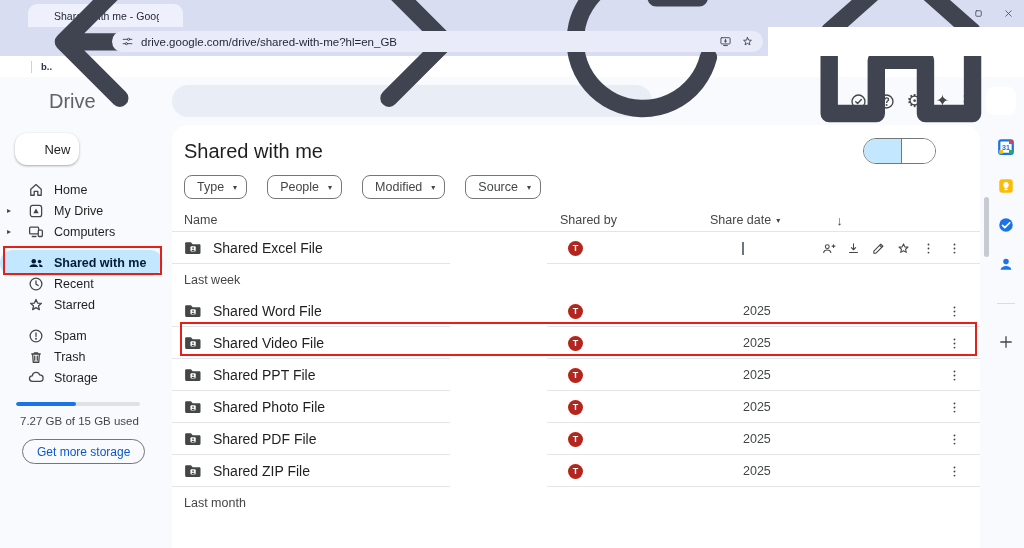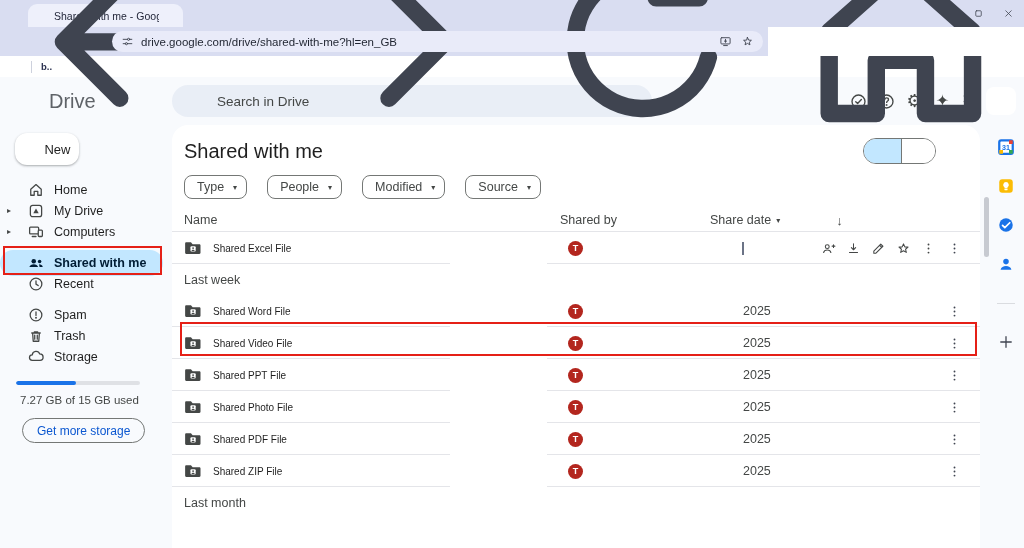--- a/index.html
+++ b/index.html
@@ -90,21 +90,21 @@
   .col-menu{width:20px;display:flex;justify-content:center}
   .sort-caret{font-size:8px;margin-left:5px}
   .sort-arrow{font-size:13px;margin-left:56px;color:#444746}
   .head-menu,.row-menu{width:15px;height:15px;cursor:pointer}
   .section-label{height:31px;display:flex;align-items:center;padding-left:12px;font-size:12.5px;color:#444746}
   .file-row{height:32px;display:flex;align-items:center;padding:0 16px 0 12px;position:relative;cursor:pointer}
   .file-row::before,.file-row::after{content:"";position:absolute;bottom:0;height:1px;background:var(--border)}
   .file-row::before{left:0;width:278px}
   .file-row::after{left:375px;right:0}
   .row-folder{width:18px;height:15px;margin-right:11px;flex:none}
-  .row-name{font-size:10px;color:#1f1f1f;white-space:nowrap}
+  .row-name{font-size:14px;color:#1f1f1f;white-space:nowrap}
   .avatar{width:15px;height:15px;border-radius:50%;background:var(--avatar);color:#fff;font-size:9px;
     font-weight:bold;display:flex;align-items:center;justify-content:center;margin-left:8px}
   .row-date{font-size:12.5px;color:#444746;margin-left:33px}
   .clip-bar{display:none;width:2px;height:13px;background:#6b7386;margin-left:32px}
   .file-row.hovered .clip-bar{display:block}
   .row-actions{display:none;position:absolute;right:44px;top:0;height:100%;align-items:center;gap:10px}
   .file-row.hovered .row-actions{display:flex}
   .row-actions .icon{width:15px;height:15px;color:#444746;cursor:pointer}
   
   .rail{width:44px;flex:none;position:relative;display:flex;flex-direction:column;align-items:center;padding-top:13px}
@@ -204,21 +204,20 @@
 </div>
 
 <div class="app">
   <div class="app-header">
     <div class="logo-wrap">
       <span class="icon logo-ic"></span>
       <span class="logo-text">Drive</span>
     </div>
     <div class="searchbar">
       <span class="icon"></span>
-      <span class="search-ph">Search in Drive</span>
       <span class="icon" style="width:17px;height:17px"></span>
     </div>
     <div class="hdr-icons">
         <span class="icon">
           <svg viewBox="0 0 24 24" fill="none" stroke="currentColor" stroke-width="1.7" stroke-linecap="round" stroke-linejoin="round">
             <circle cx="12" cy="12" r="8.2"></circle>
             <path d="M8.5 12.2l2.4 2.4 4.7-5.2"></path>
           </svg>
         </span>
         <span class="icon">
@@ -308,20 +307,29 @@
   </div>
             <div class="side-item">
     <span class="si-caret"></span>
     <span class="si-icon icon">
                 <svg viewBox="0 0 24 24" fill="none" stroke="currentColor" stroke-width="1.7" stroke-linecap="round" stroke-linejoin="round">
                   <circle cx="12" cy="12" r="7.8"></circle>
                   <path d="M12 7.8v4.4l2.9 1.9"></path>
                 </svg>
               </span>
     <span class="si-label">Recent</span>
+  </div>
+            <div class="side-item">
+    <span class="si-caret"></span>
+    <span class="si-icon icon">
+                <svg viewBox="0 0 24 24" fill="none" stroke="currentColor" stroke-width="1.7" stroke-linecap="round" stroke-linejoin="round">
+                  <path d="M12 4.6l2.1 4.8 5.1.4-3.9 3.4 1.2 5L12 15.5l-4.5 2.7 1.2-5-3.9-3.4 5.1-.4z"></path>
+                </svg>
+              </span>
+    <span class="si-label">Starred</span>
   </div>
           </div>
           <div class="side-group">
             <div class="side-item">
     <span class="si-caret"></span>
     <span class="si-icon icon">
                 <svg viewBox="0 0 24 24" fill="none" stroke="currentColor" stroke-width="1.7" stroke-linecap="round" stroke-linejoin="round">
                   <circle cx="12" cy="12" r="7.8"></circle>
                   <path d="M12 8v4.6"></path>
                   <circle cx="12" cy="15.6" r=".5" fill="currentColor"></circle>

